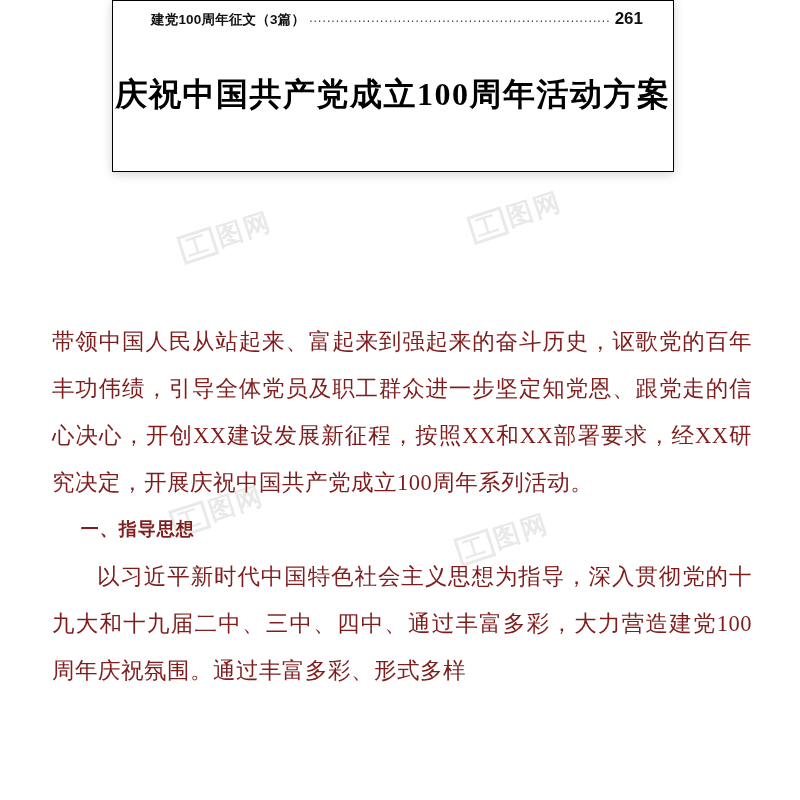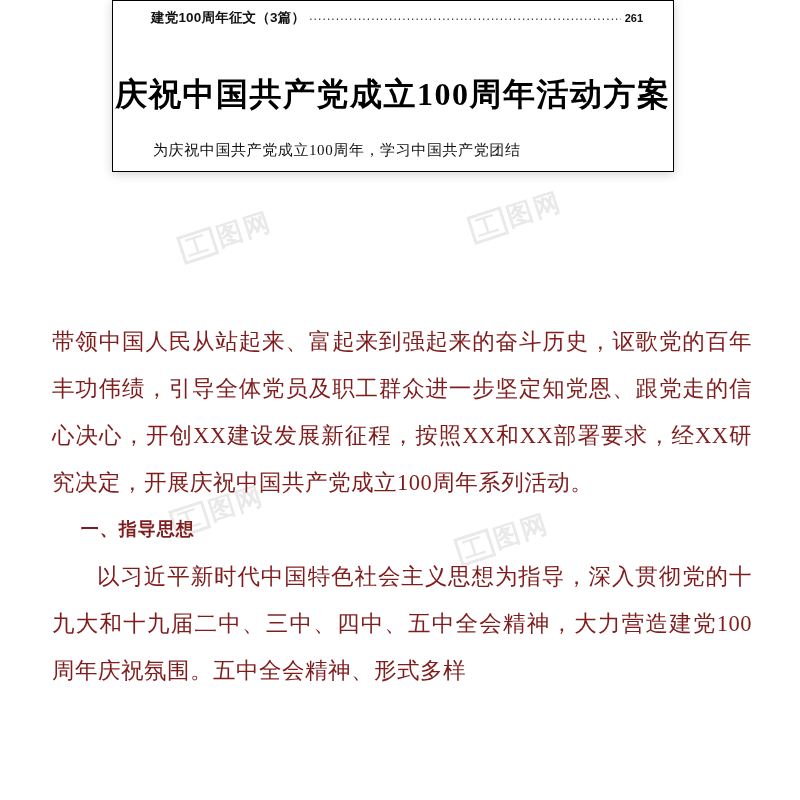--- a/index.html
+++ b/index.html
@@ -50,21 +50,21 @@
     flex: 1 1 auto;
     margin: 0 4px;
     overflow: hidden;
     font-size: 12px;
     color: #333;
     letter-spacing: 1.1px;
     position: relative;
     top: -2px;
     white-space: nowrap;
   }
-  .toc-page { font-weight: 700; font-size: 11px; }
+  .toc-page { font-weight: 700; font-size: 17px; }
 
   .doc-title {
     position: absolute;
     left: 0;
     right: 0;
     top: 72px;
     text-align: center;
     font-family: "Liberation Serif", "DejaVu Serif", serif;
     font-weight: 700;
     font-size: 32px;
@@ -146,35 +146,34 @@
   <div class="preview-card">
 
     <div class="toc-line">
       <span class="toc-title">建党100周年征文（3篇）</span>
       <span class="toc-dots">........................................................................................................</span>
       <span class="toc-page">261</span>
     </div>
 
     <div class="doc-title">庆祝中国共产党成立100周年活动方案</div>
 
-    <div class="doc-lead">为庆祝中国共产党成立100周年，学习中国共产党团结</div>
   </div>
 
   <div class="wm wm1">
     <span class="wm-box">工</span><span>图网</span>
   </div>
   <div class="wm wm2">
     <span class="wm-box">工</span><span>图网</span>
   </div>
   <div class="wm wm3">
     <span class="wm-box">工</span><span>图网</span>
   </div>
   <div class="wm wm4">
     <span class="wm-box">工</span><span>图网</span>
   </div>
 
   <div class="body-text">
     <p class="para">带领中国人民从站起来、富起来到强起来的奋斗历史，讴歌党的百年丰功伟绩，引导全体党员及职工群众进一步坚定知党恩、跟党走的信心决心，开创XX建设发展新征程，按照XX和XX部署要求，经XX研究决定，开展庆祝中国共产党成立100周年系列活动。</p>
     <p class="section-heading">一、指导思想</p>
-    <p class="para indent">以习近平新时代中国特色社会主义思想为指导，深入贯彻党的十九大和十九届二中、三中、四中、五中全会精神，大力营造建党100周年庆祝氛围。五中全会精神、形式多样</p>
+    <p class="para indent">以习近平新时代中国特色社会主义思想为指导，深入贯彻党的十九大和十九届二中、三中、四中、通过丰富多彩，大力营造建党100周年庆祝氛围。通过丰富多彩、形式多样</p>
   </div>
 
 </div>
 
 </body></html>

